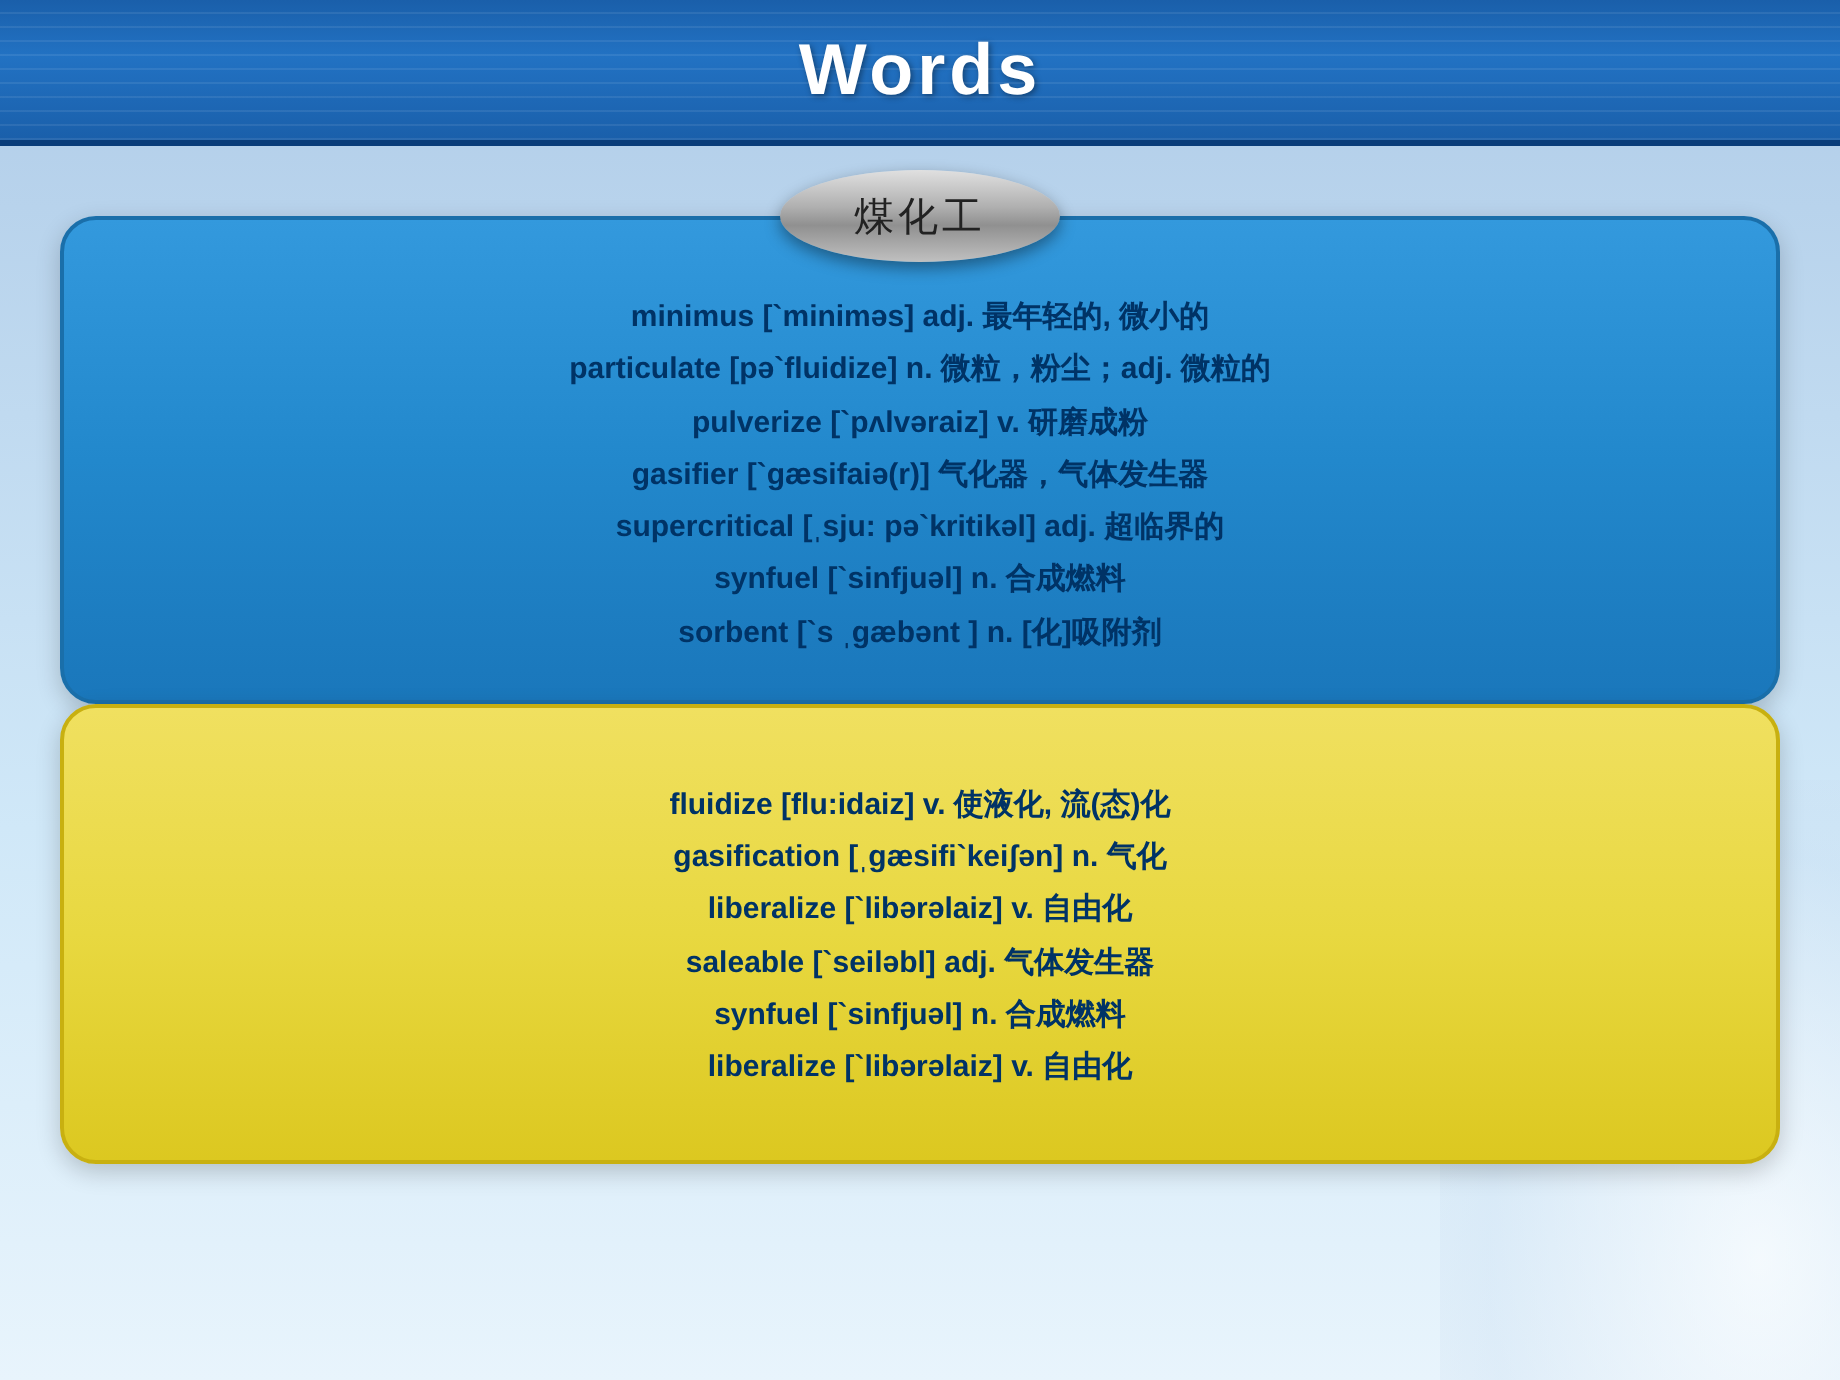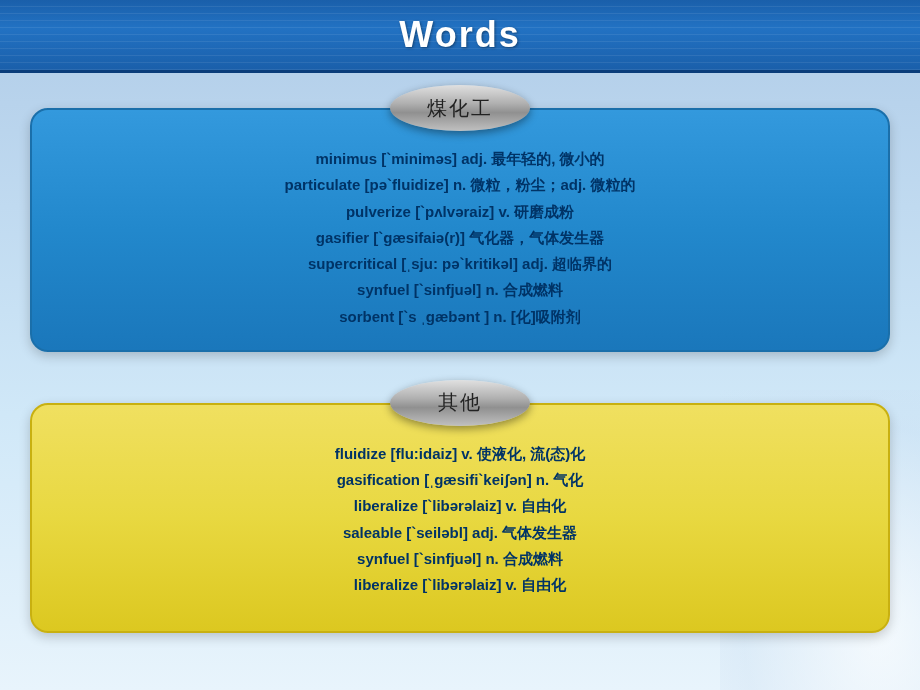--- a/index.html
+++ b/index.html
@@ -55,21 +55,21 @@
       pointer-events: none;
     }
 
     
     .content {
       position: relative;
       z-index: 1;
       padding: 0 30px;
       display: flex;
       flex-direction: column;
-      gap: 16px;
+      gap: 0;
     }
 
     
     .section-wrapper {
       position: relative;
       display: flex;
       flex-direction: column;
       align-items: center;
     }
 
@@ -166,23 +166,20 @@
         <div class="word-line">particulate [pә`fluidize]  n. 微粒，粉尘；adj. 微粒的</div>
         <div class="word-line">pulverize [`pʌlvәraiz]  v. 研磨成粉</div>
         <div class="word-line">gasifier [`gæsifaiә(r)]  气化器，气体发生器</div>
         <div class="word-line">supercritical [ˌsju: pә`kritikәl]  adj. 超临界的</div>
         <div class="word-line">synfuel [`sinfjuәl]  n.  合成燃料</div>
         <div class="word-line">sorbent [`s ˌgæbәnt ] n. [化]吸附剂</div>
       </div>
   </div>
 
   <div class="section-wrapper">
-    <div class="oval-label">
-      <span>其他</span>
-    </div>
     <div class="yellow-box" id="section2-words">
     <div class="word-line">fluidize [flu:idaiz]  v. 使液化, 流(态)化</div>
         <div class="word-line">gasification [ˌgæsifi`keiʃәn] n. 气化</div>
         <div class="word-line">liberalize [`libәrәlaiz]  v. 自由化</div>
         <div class="word-line">saleable [`seilәbl]  adj.  气体发生器</div>
         <div class="word-line">synfuel [`sinfjuәl]  n.  合成燃料</div>
         <div class="word-line">liberalize [`libәrәlaiz]  v. 自由化</div>
       </div>
   </div>
 

